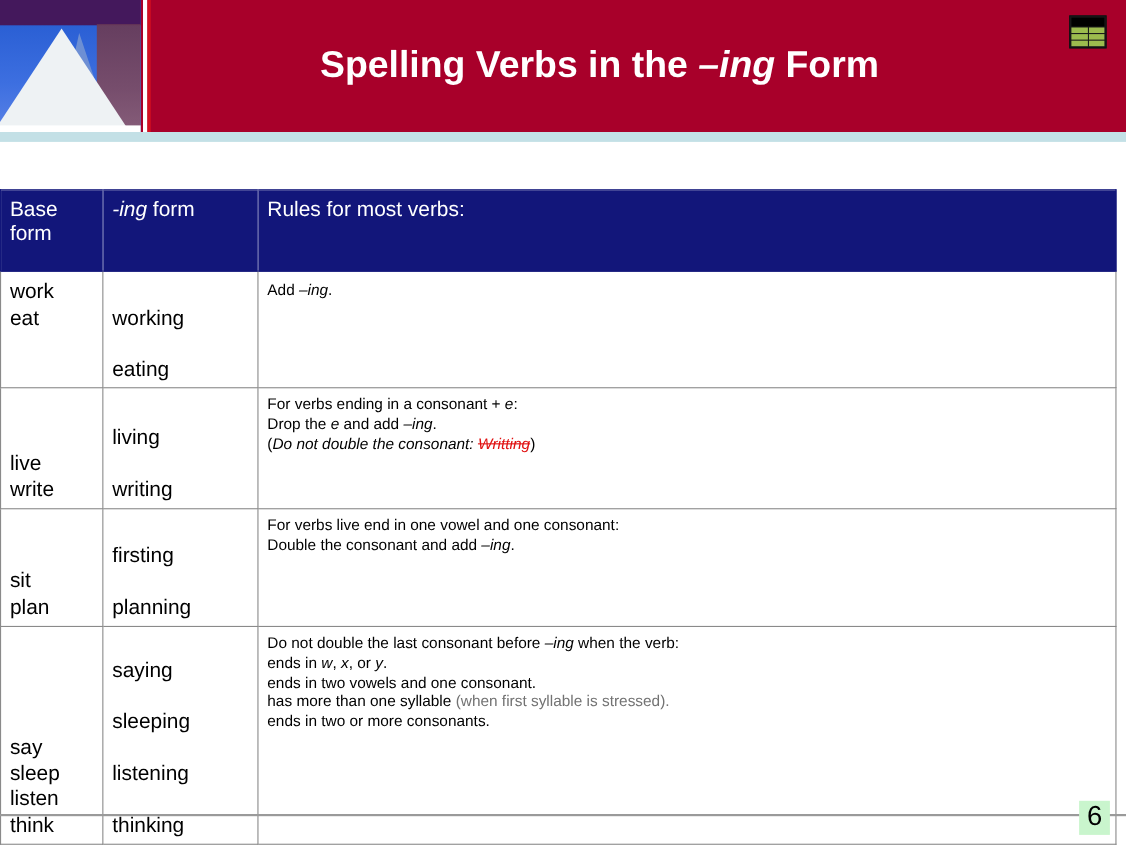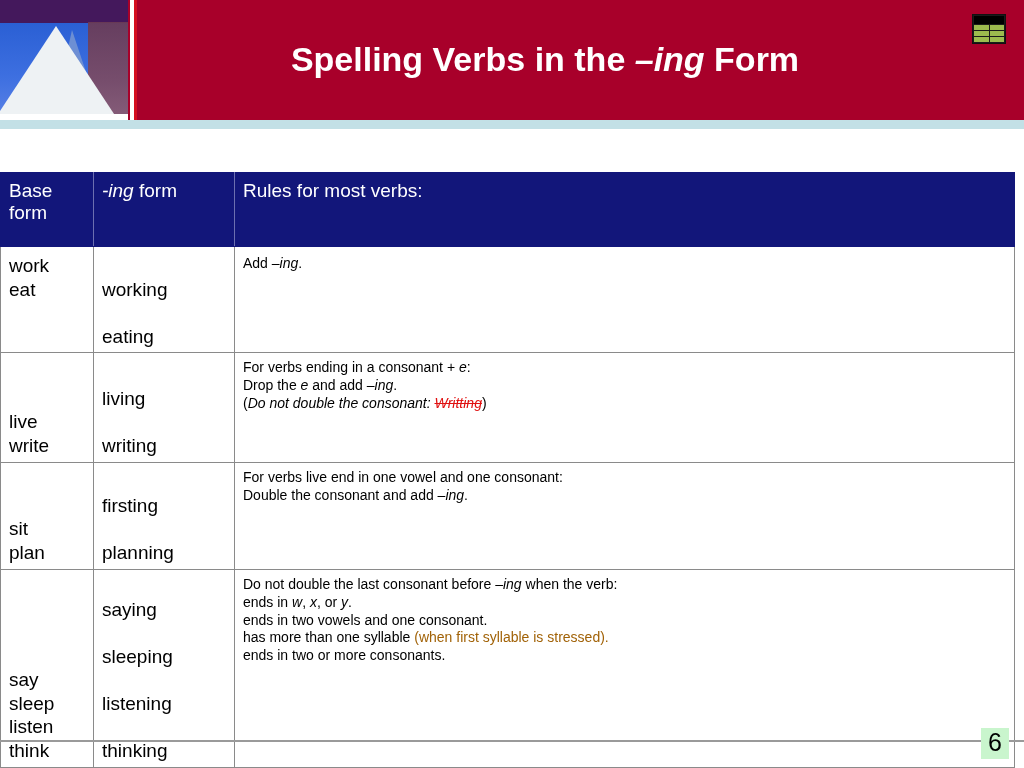--- a/index.html
+++ b/index.html
@@ -190,21 +190,21 @@
   }
   .cell-rules .line { display: block; }
   .ital { font-style: italic; }
   .bold { font-weight: normal; }
   .strike-red {
     color: #e01010;
     font-style: italic;
     text-decoration: line-through;
     text-decoration-color: #e01010;
   }
-  .gray { color: #a16207; text-align: center; }
+  .gray { color: #737373; text-align: center; }
 
   .row-a td { height: 80px; }
   .row-b td { height: 110px; }
   .row-c td { height: 107px; }
   .row-d td { height: 170px; }
 
   .row-a .cell-rules, .row-c .cell-rules, .row-b .cell-rules, .row-d .cell-rules {
     vertical-align: middle;
   }
   .row-a .cell-rules { vertical-align: top; padding-top: 8px; }

